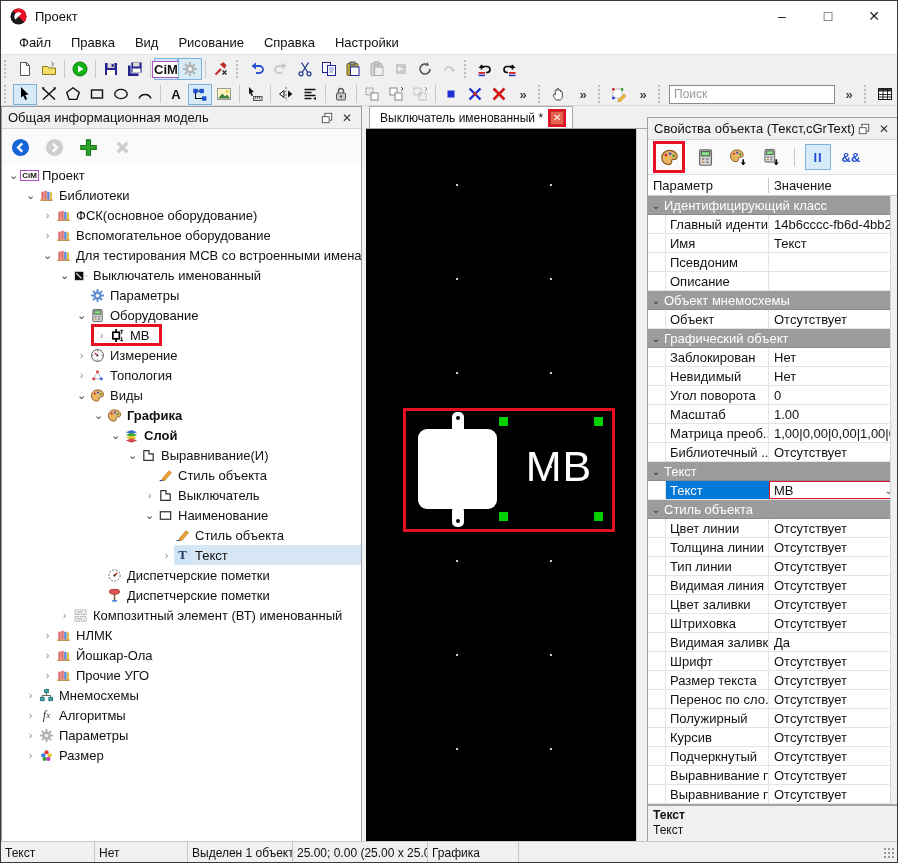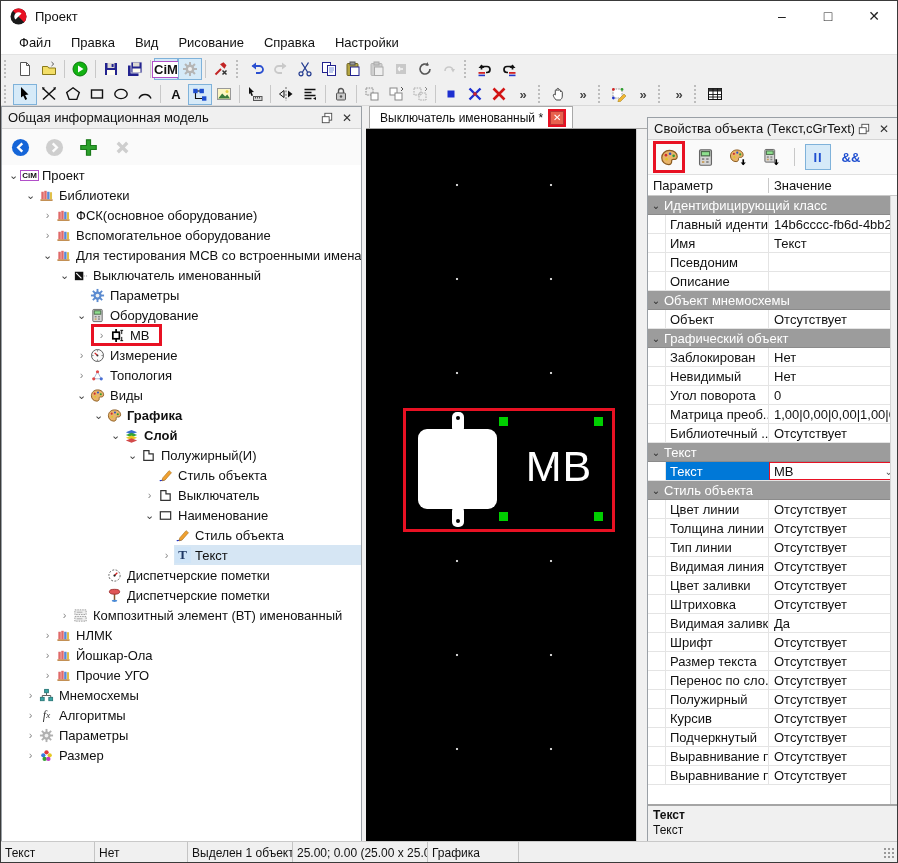--- a/index.html
+++ b/index.html
@@ -496,20 +496,21 @@
             <circle cx="11" cy="3.4" r="1.4" fill="#2f9e2f"></circle>
             <circle cx="2.4" cy="12" r="1.4" fill="#2337c8"></circle>
             <path d="M7.5 13.5l5.5-5.5 2 2-5.5 5.5-2.6.6z" fill="#f2b632" stroke="#9a7a1a" stroke-width=".5"></path>
           </svg>
         </span>
       </span>
       <span class="tbtn">
         <span class="glyph glyph-ovf">»</span>
       </span>
       <span class="tgrip"></span>
+      <input class="search-box" placeholder="Поиск" style="">
       <span class="tbtn">
         <span class="glyph glyph-ovf">»</span>
       </span>
       <span class="tgrip"></span>
       <span class="tbtn">
         <span style="display: flex;">
           <svg viewBox="0 0 16 16">
             <rect x="1.5" y="2.5" width="13" height="11" fill="#fff" stroke="#111"></rect>
             <rect x="1.5" y="2.5" width="13" height="3" fill="#333"></rect>
             <path d="M1.5 8.5h13M1.5 11h13M6 2.5v11M10.5 2.5v11" stroke="#111" stroke-width=".9"></path>
@@ -737,21 +738,21 @@
           </span>
           <span class="tlabel">Слой</span>
         </div>
         <div class="trow" style="padding-left: 123px;">
           <span class="arrow open">⌄</span>
           <span class="ticon">
             <svg viewBox="0 0 16 16">
               <path d="M3 2.8h5.5v3.4H13v7H3z" fill="#fff" stroke="#333" stroke-width="1.3"></path>
             </svg>
           </span>
-          <span class="tlabel">Полужирный(И)</span>
+          <span class="tlabel">Выравнивание(И)</span>
         </div>
         <div class="trow" style="padding-left: 140px;">
           <span class="arrow"></span>
           <span class="ticon">
             <svg viewBox="0 0 16 16">
               <path d="M1.8 13.4c2 .6 3.2-1.2 5.2-.6" fill="none" stroke="#2337c8" stroke-width="1.2"></path>
               <path d="M5 10.6l6.8-7.8 2.6 2.2-6.8 7.8-3.2.9z" fill="#f0a030" stroke="#a06a10" stroke-width=".6"></path>
             </svg>
           </span>
           <span class="tlabel">Стиль объекта</span>
@@ -1074,20 +1075,25 @@
           <span class="pname">Невидимый</span>
           <span class="pval">Нет</span>
         </div>
         <div class="prow">
           <span class="gut"></span>
           <span class="pname">Угол поворота</span>
           <span class="pval">0</span>
         </div>
         <div class="prow">
           <span class="gut"></span>
+          <span class="pname">Масштаб</span>
+          <span class="pval">1.00</span>
+        </div>
+        <div class="prow">
+          <span class="gut"></span>
           <span class="pname">Матрица преоб...</span>
           <span class="pval">1,00|0,00|0,00|1,00|0,0...</span>
         </div>
         <div class="prow">
           <span class="gut"></span>
           <span class="pname">Библиотечный ...</span>
           <span class="pval">Отсутствует</span>
         </div>
         <div class="prow group">
           <span class="gchev">⌄</span>

